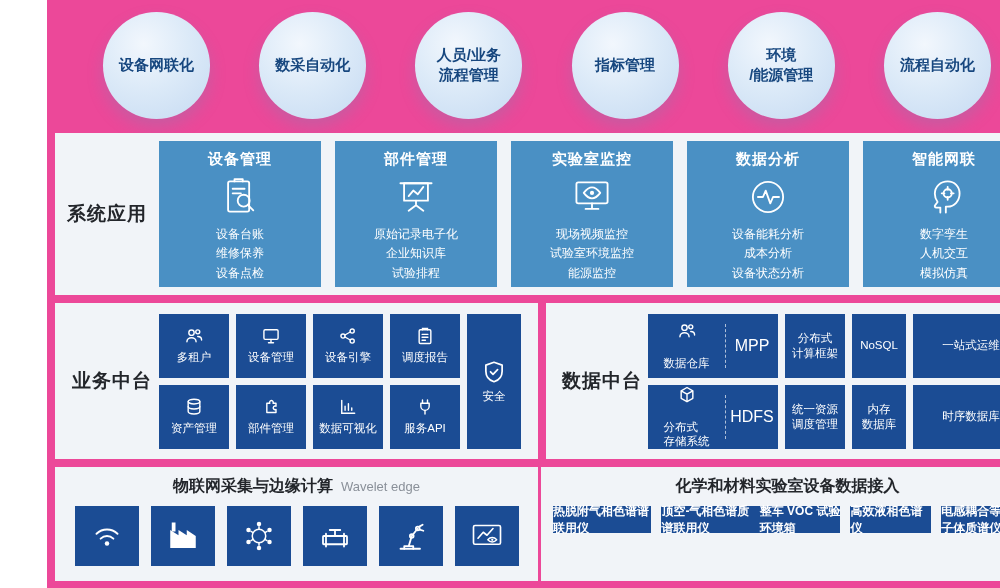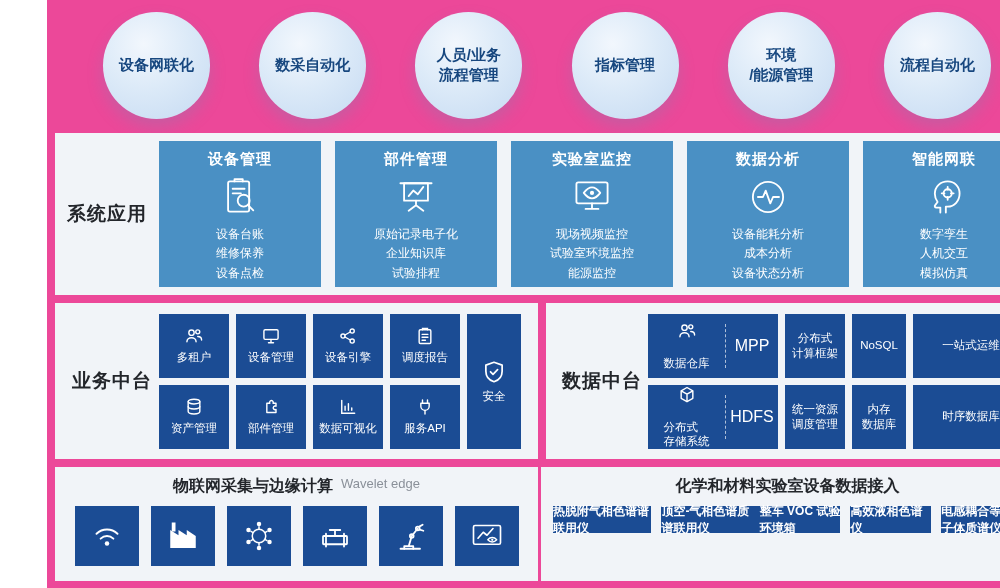--- a/index.html
+++ b/index.html
@@ -46,21 +46,21 @@
   .combo-divider{width:0;height:44px;border-left:1px dashed rgba(255,255,255,.65);}
   .combo-right{width:52px;text-align:center;font-size:16px;color:#fff;}
   .data-tile{display:flex;align-items:center;justify-content:center;background:#1b4c94;color:#fff;
     font-size:11.5px;line-height:1.3;text-align:center;}
   .dt-a{width:60px;}
   .dt-b{width:54px;}
   .dt-c{flex:1;}
 
   
   .band-iot{top:467px;left:8px;width:483px;height:114px;padding-top:9px;}
-  .iot-title-row{display:flex;justify-content:center;align-items:flex-start;gap:8px;}
+  .iot-title-row{display:flex;justify-content:center;align-items:center;gap:8px;}
   .iot-title{font-size:16px;font-weight:bold;color:#23262b;}
   .iot-subtitle{font-size:13px;color:#8a9099;}
   .iot-icons{display:flex;justify-content:center;gap:12px;margin-top:9px;}
   .iot-tile{width:64px;height:60px;background:#1b4c94;display:flex;align-items:center;justify-content:center;}
 
   
   .band-lab{top:467px;left:494px;width:493px;height:114px;padding:9px 12px 0;}
   .lab-title{font-size:16px;font-weight:bold;color:#23262b;text-align:center;}
   .lab-rows{display:flex;gap:0;margin-top:9px;}
   .lab-row{display:flex;gap:10px;}

